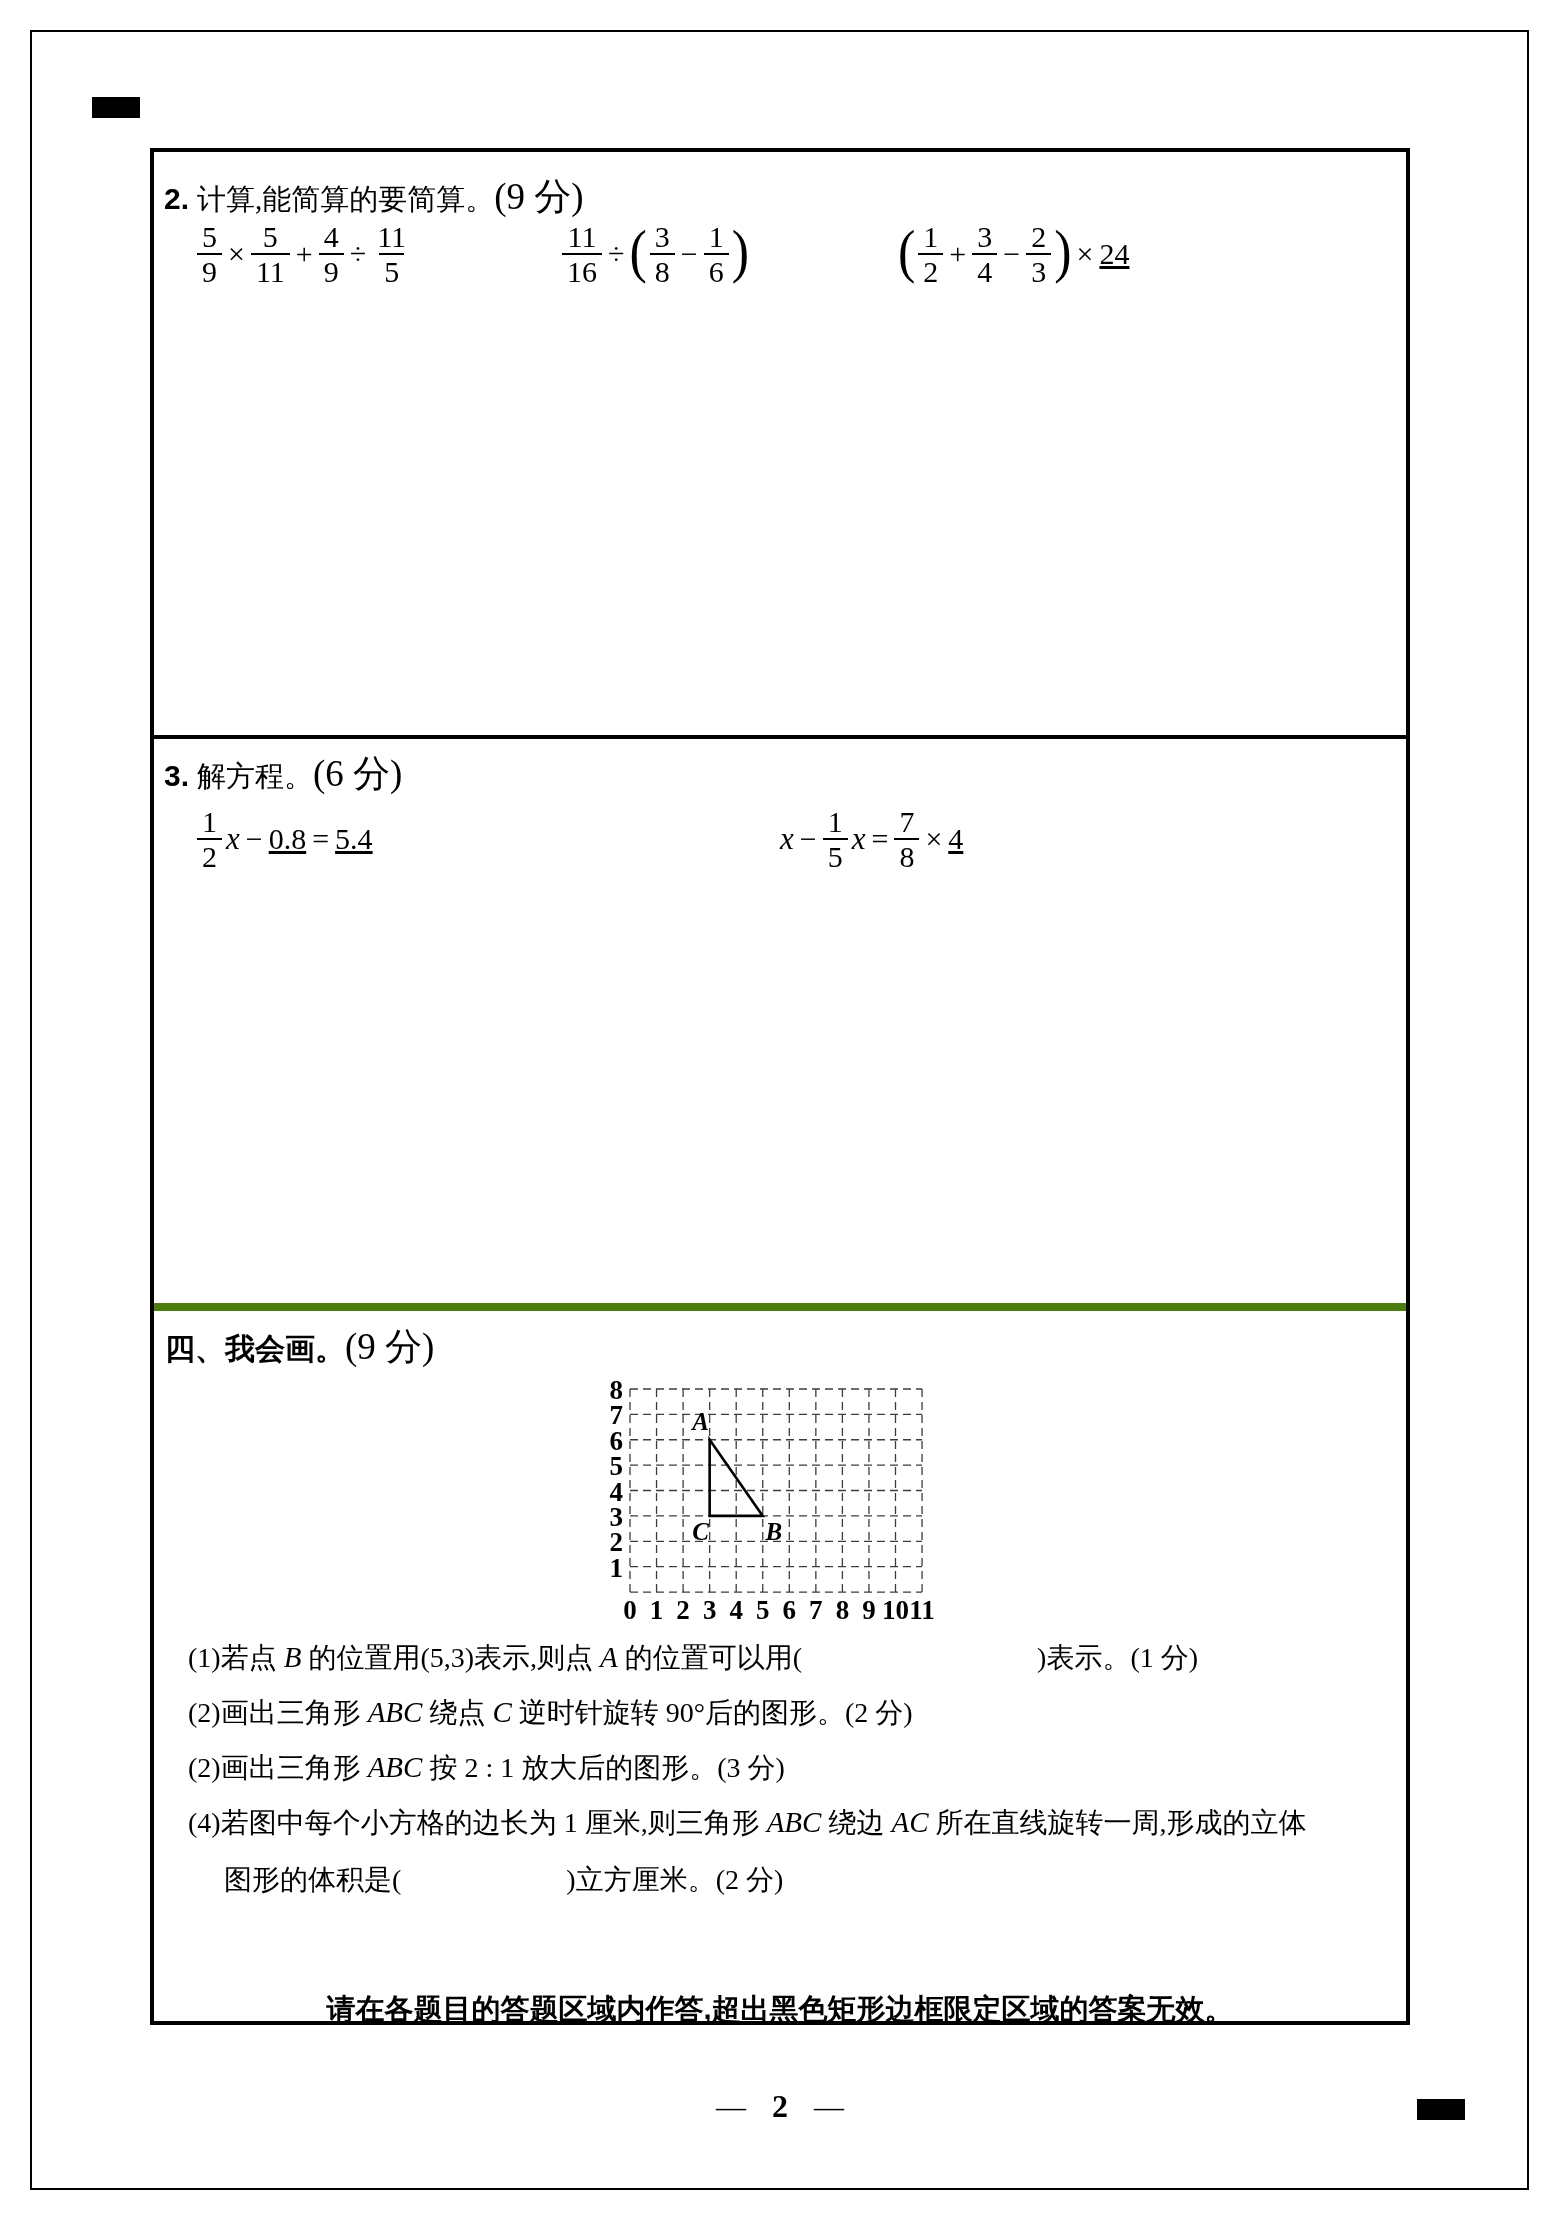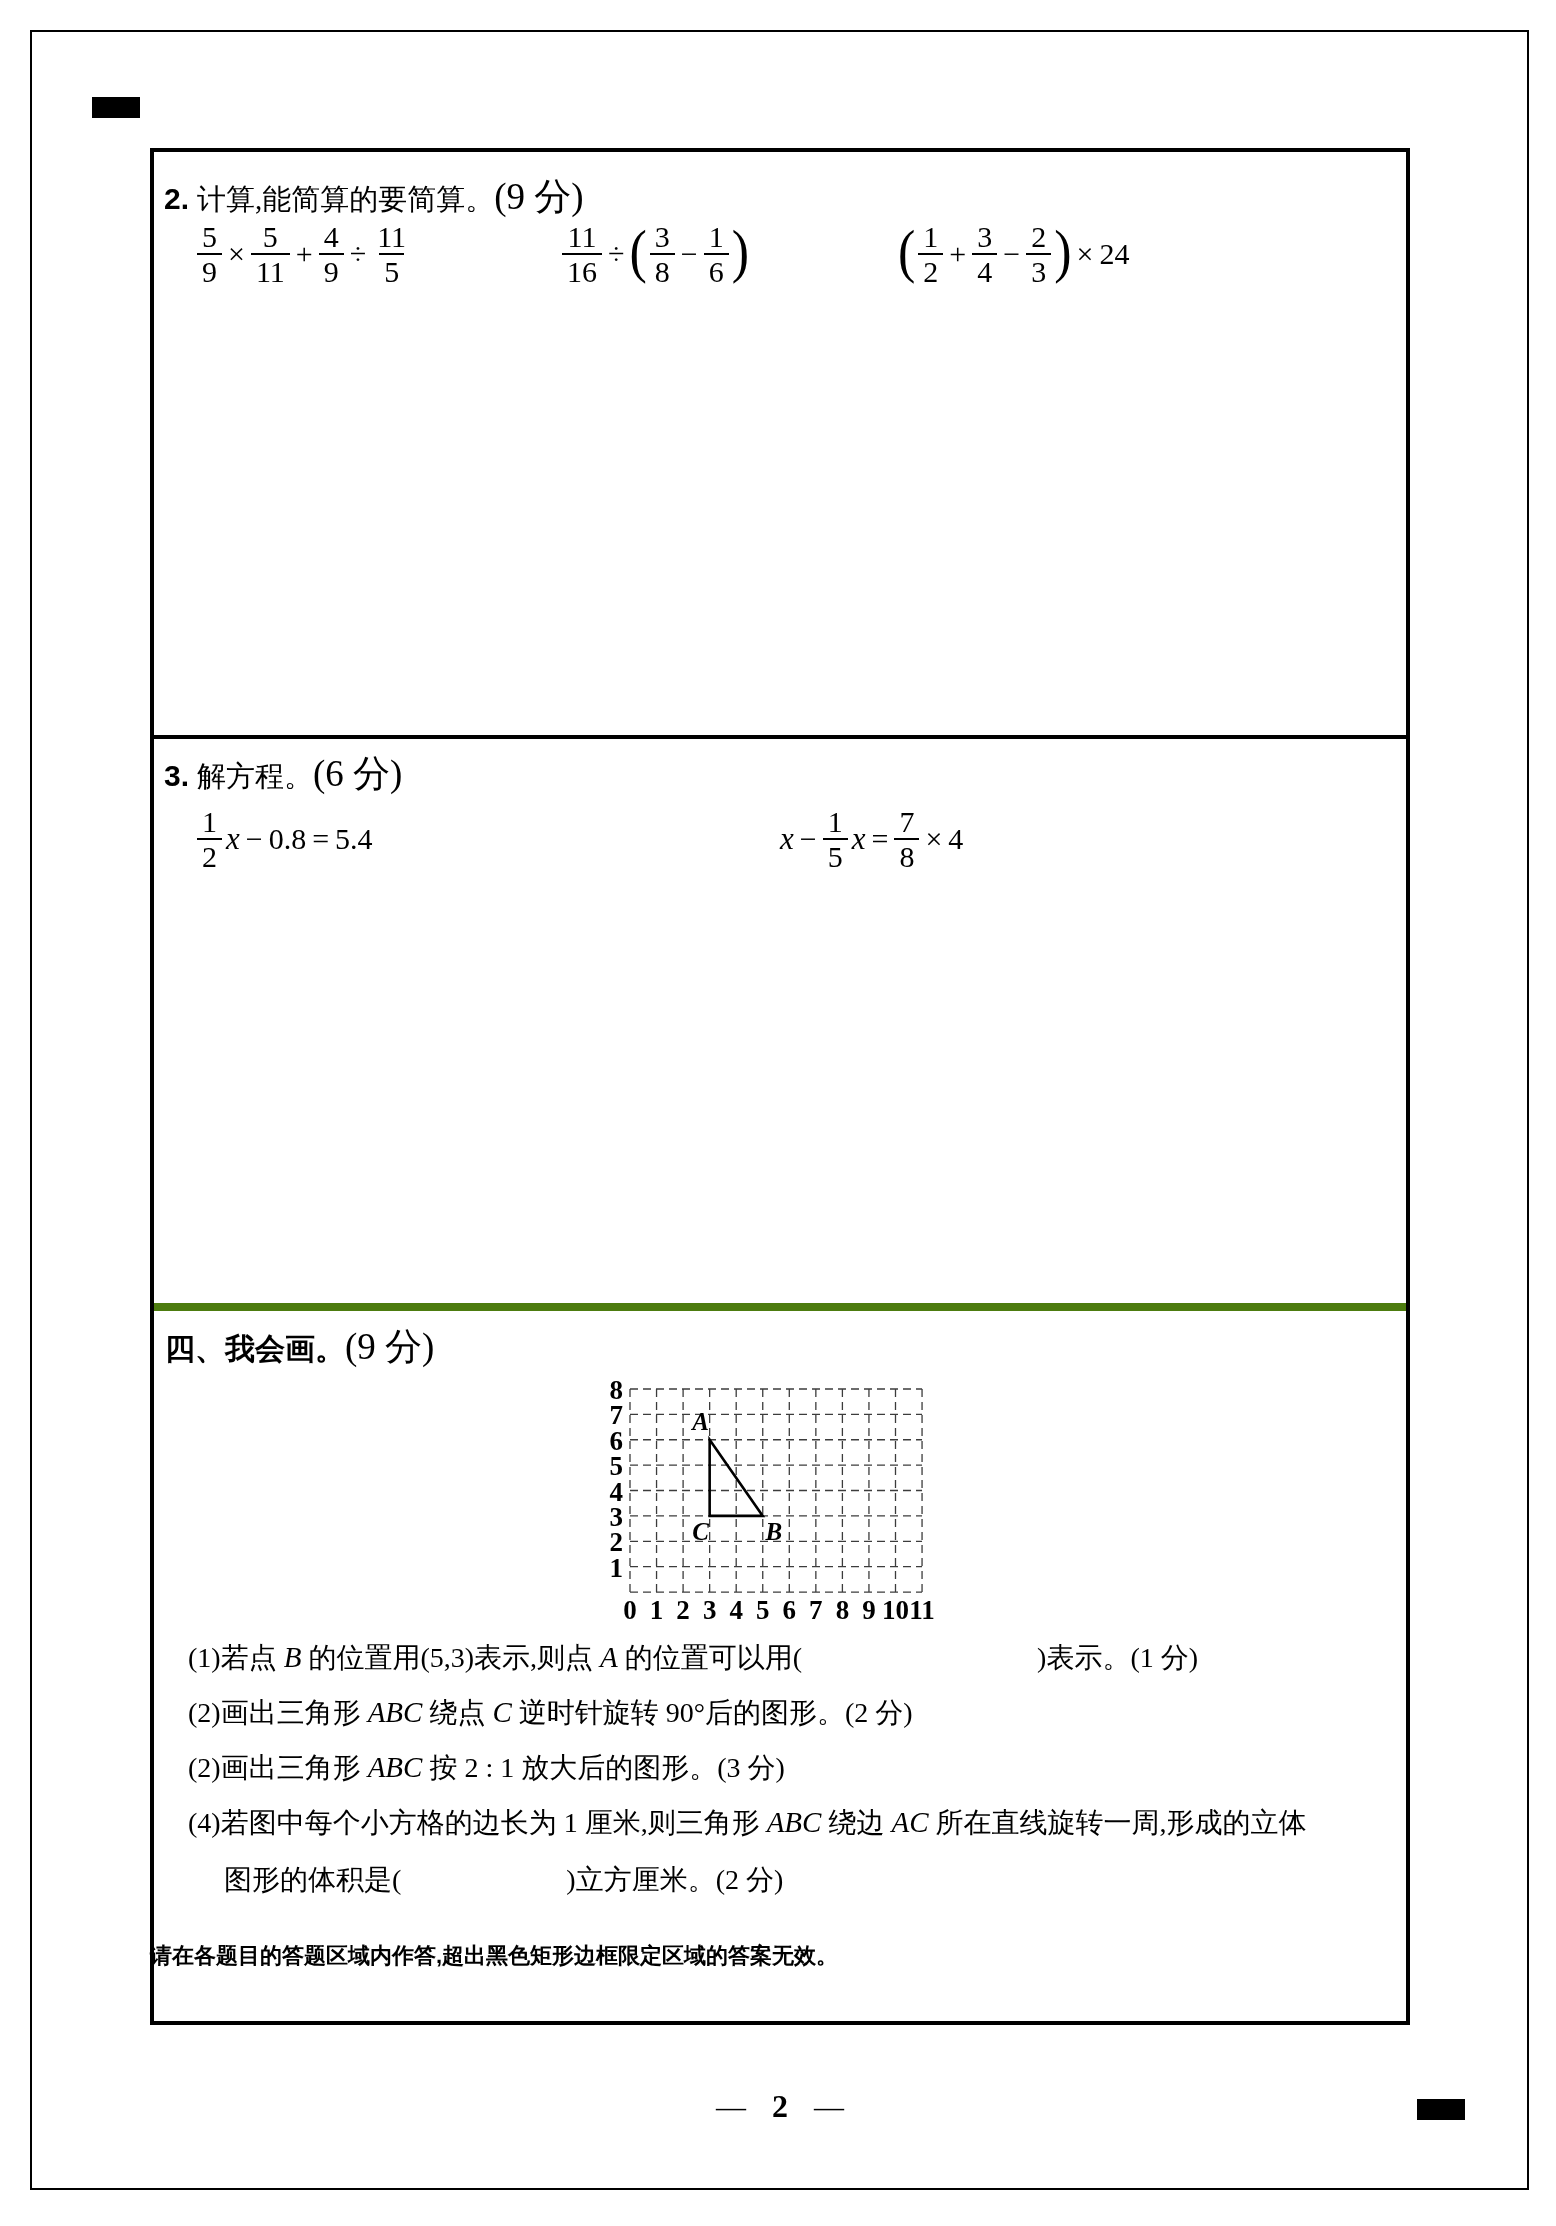--- a/index.html
+++ b/index.html
@@ -27,39 +27,39 @@
     font-size:30px;margin-right:8px;}
   .qtext{font-size:29px;}
   .qscore{font-size:37px;}
   .hei{font-family:"Liberation Sans","DejaVu Sans",sans-serif;font-weight:bold;font-size:30px;}
 
   .math{position:absolute;display:flex;align-items:center;white-space:nowrap;}
   .frac{display:inline-flex;flex-direction:column;align-items:center;margin:0 2px;}
   .fn,.fd{display:block;font-size:30px;line-height:33px;padding:0 5px;text-align:center;}
   .fd{border-top:2px solid #000;}
   .mop{font-size:30px;margin:0 4px;}
-  .mnum{font-size:30px;margin:0 2px;}
+  .mnum{font-size:30px;margin:0 2px;text-decoration:underline;}
   .mvar{font-size:31px;font-style:italic;margin:0 2px;}
   .paren{font-size:52px;line-height:1;font-weight:400;transform:scaleY(1.15);
     display:inline-block;margin:0 1px;position:relative;top:-3px;}
 
   .q4-header{position:absolute;left:11px;top:11px;display:flex;align-items:baseline;white-space:nowrap;}
   .grid-wrap{position:absolute;left:441px;top:64px;}
   .subq{position:absolute;left:14px;font-size:28px;line-height:34px;white-space:nowrap;margin-left:20px;}
   .subq .seg{font-size:28px;}
   .subq .ivar{font-size:29px;font-style:italic;font-family:"Liberation Serif","DejaVu Serif",serif;}
   .subq .gap{display:inline-block;height:1px;}
   .subq-1{top:329px;}
   .subq-2{top:384px;}
   .subq-3{top:439px;}
   .subq-4{top:494px;}
   .subq-4b{top:552px;left:50px;}
 
-  .footer-notice{position:absolute;left:150px;top:1941px;width:1260px;text-align:left;
-    font-family:"Liberation Sans","DejaVu Sans",sans-serif;font-weight:bold;font-size:22px;}
+  .footer-notice{position:absolute;left:150px;top:1990px;width:1260px;text-align:center;
+    font-family:"Liberation Sans","DejaVu Sans",sans-serif;font-weight:bold;font-size:29px;}
   .page-line{position:absolute;left:150px;top:2088px;width:1260px;display:flex;
     justify-content:center;align-items:center;gap:26px;}
   .page-dash{font-size:30px;}
   .page-num{font-size:32px;font-weight:bold;}
 </style>
 </head>
 <body>
 
 <div class="page-frame"></div>
 <div class="corner-mark mark-tl"></div>

